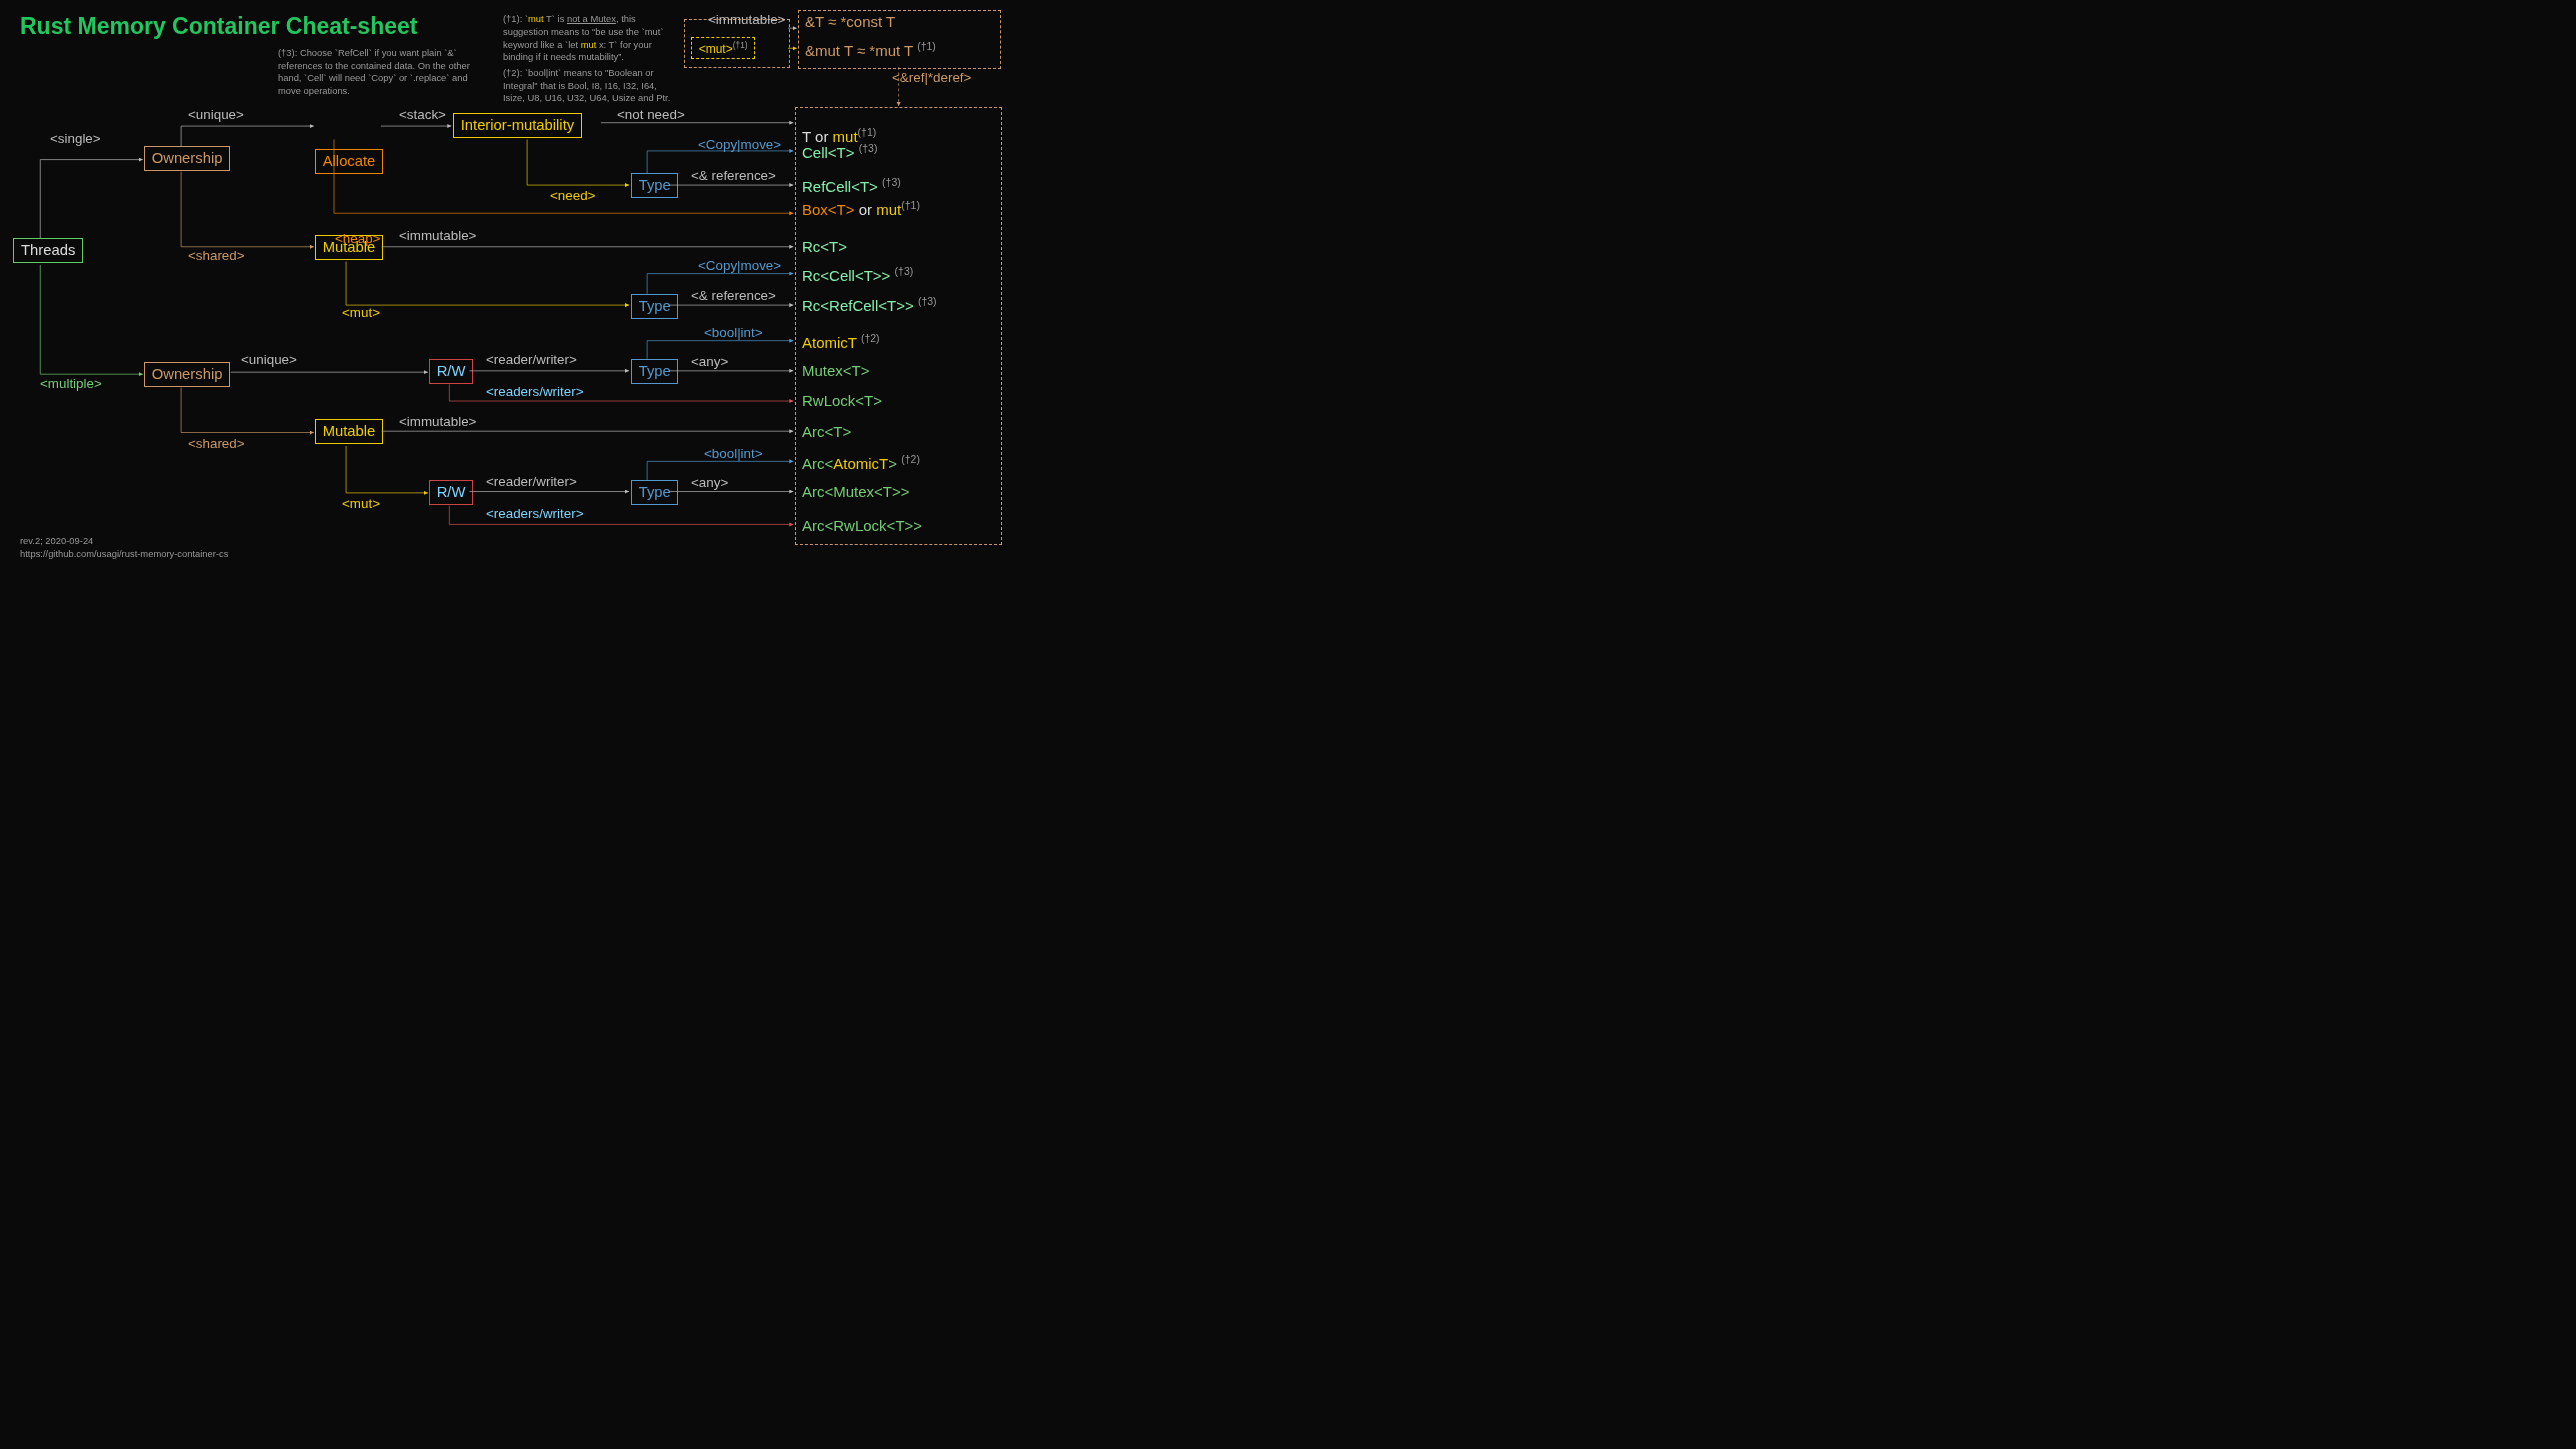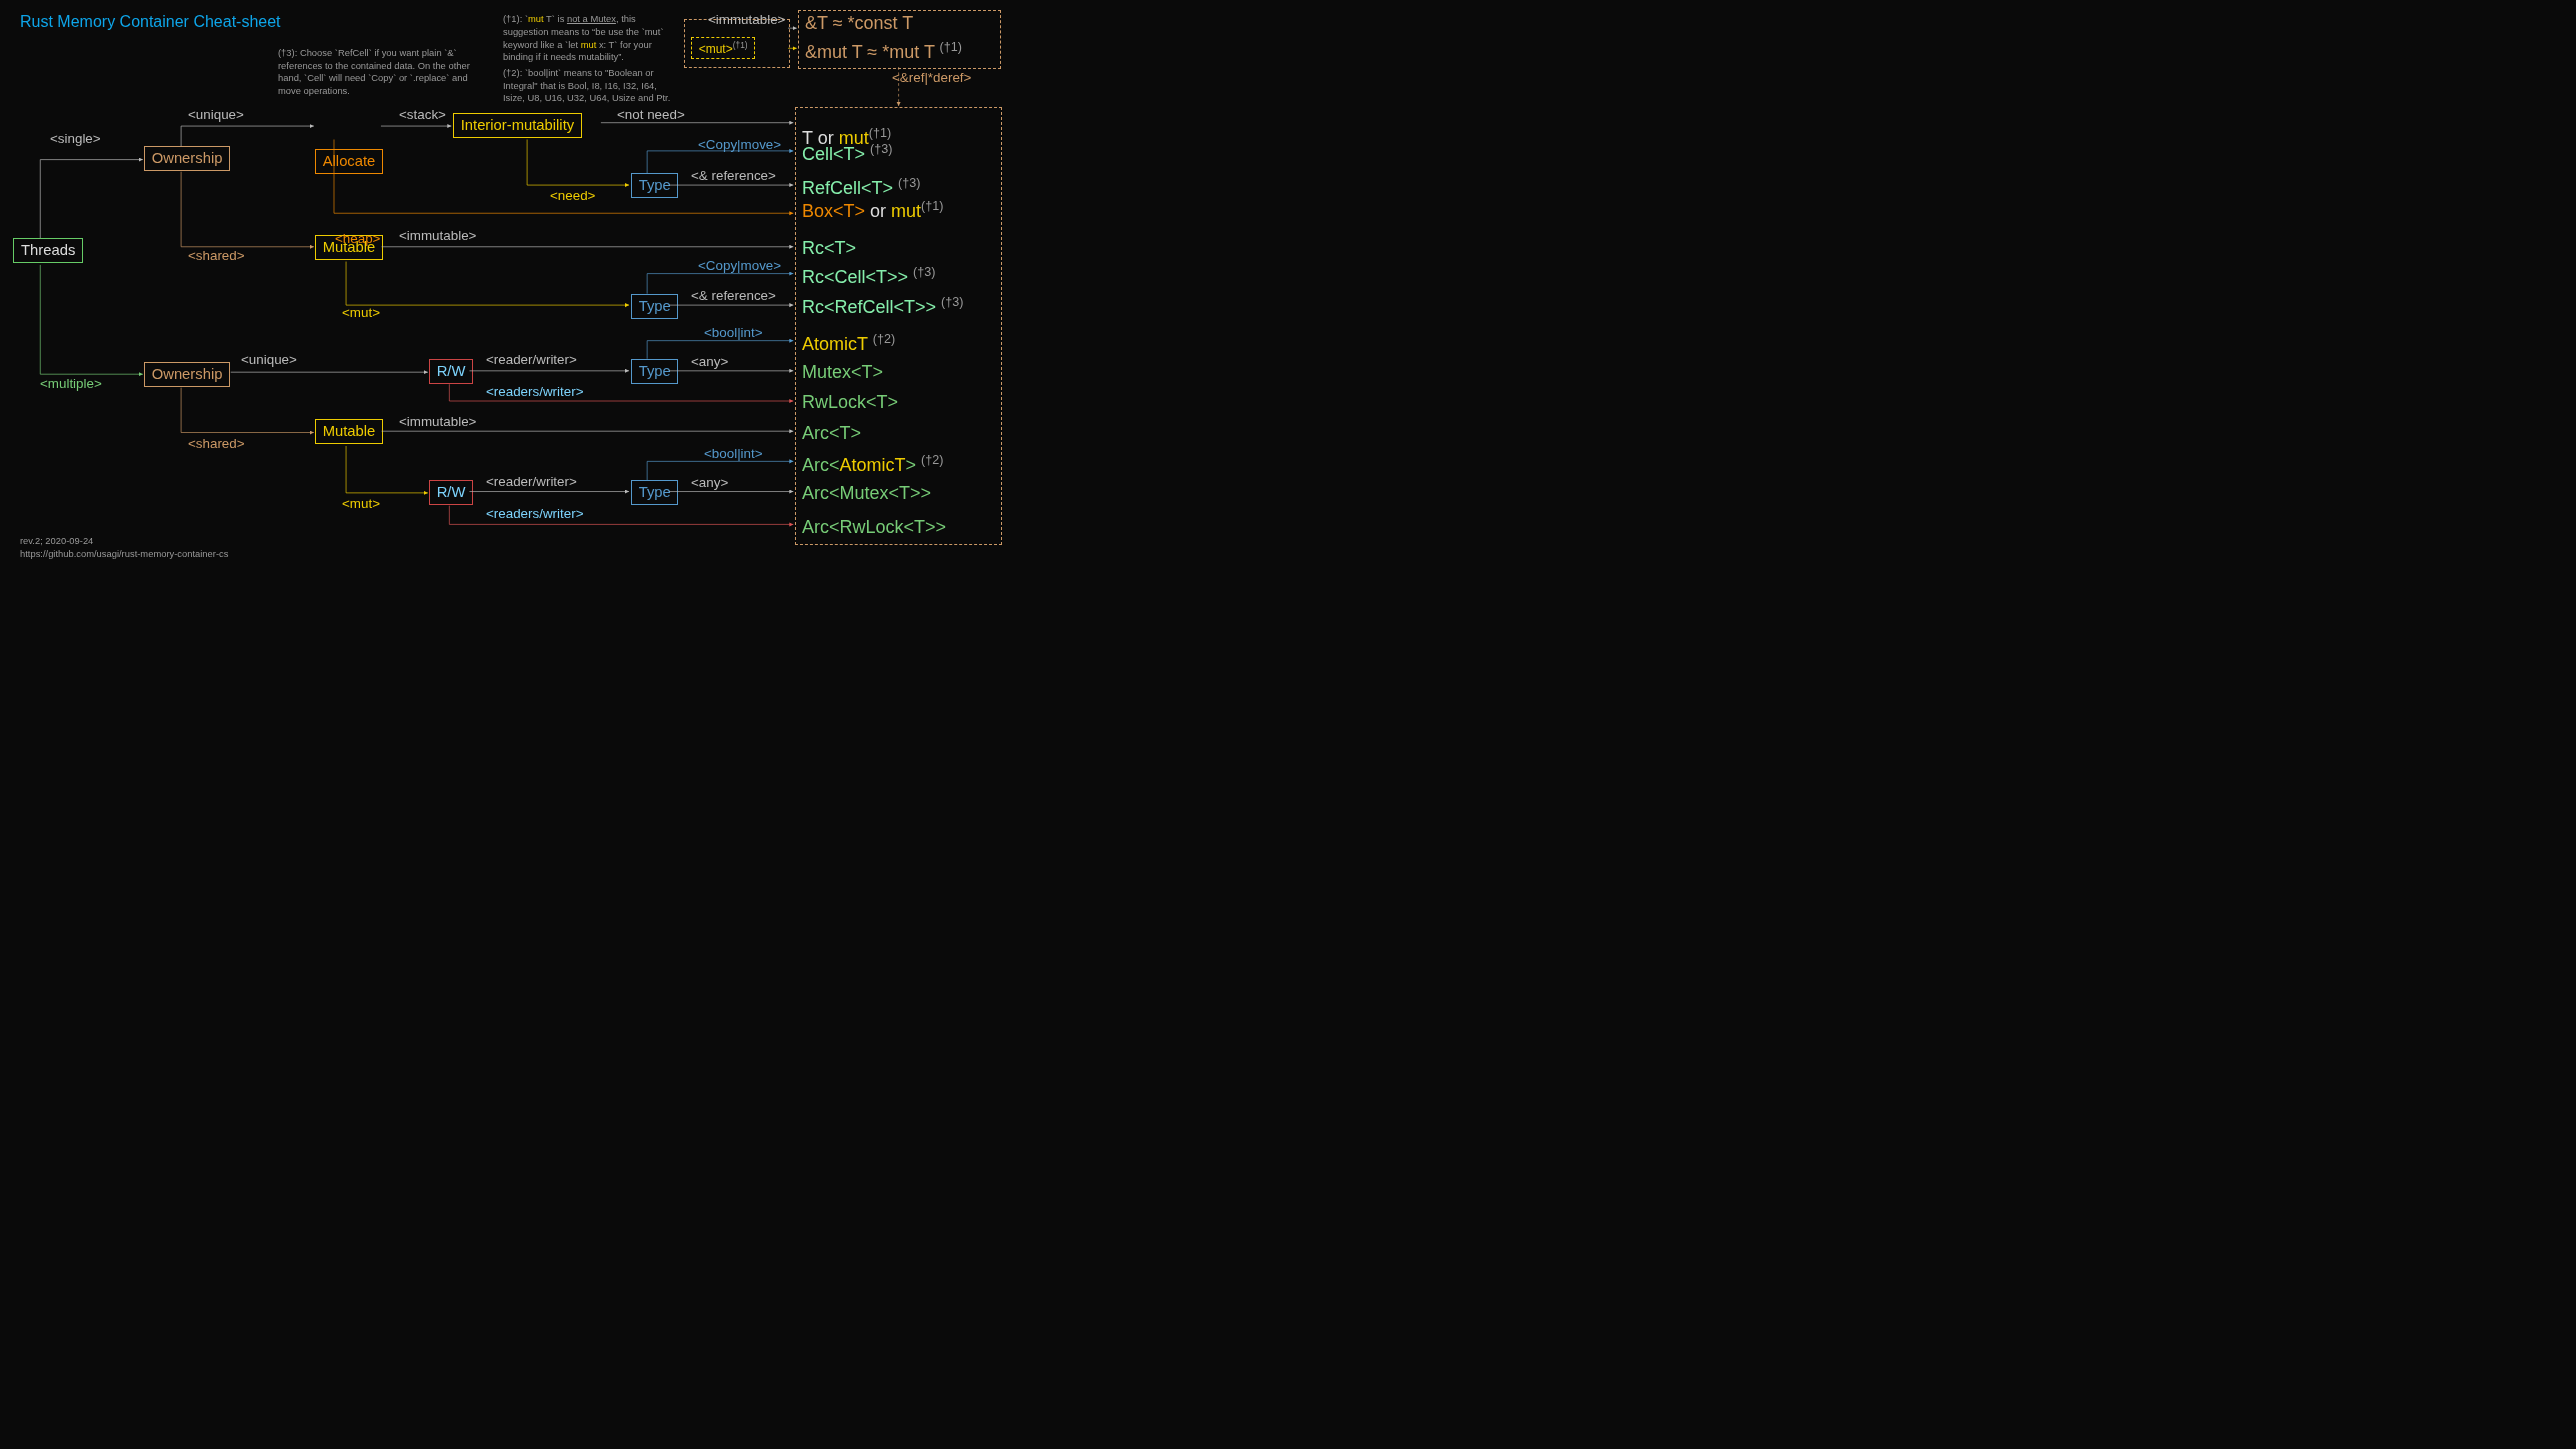--- a/index.html
+++ b/index.html
@@ -10,23 +10,23 @@
     color: #ddd;
     width: 1014px;
     height: 570px;
     overflow: hidden;
     position: relative;
   }
   .title {
     position: absolute;
     top: 13.4px;
     left: 20px;
-    font-size: 16px;
-    font-weight: 400;
-    color: #0ea5e9;
+    font-size: 23px;
+    font-weight: 700;
+    color: #22c55e;
   }
   .footnote {
     position: absolute;
     font-size: 9.4px;
     color: #999;
     line-height: 1.35;
   }
   .box {
     position: absolute;
     border: 0.7px solid;
@@ -53,21 +53,21 @@
   .orange { color: #e80; margin-top: 36px; }
   .yellow { color: #ec0; }
   .blue  { color: #59c; }
   .cyan  { color: #86efac; }
   .red   { color: #7dd3fc; }
   .gray  { color: #bbb; }
   .white { color: #ddd; }
 
   .result {
     position: absolute;
-    font-size: 18px;
+    font-size: 15px;
     white-space: nowrap;
   }
   .sup { font-size: 0.7em; vertical-align: super; color: #999; }
   .u { text-decoration: underline; }
 
   svg.wires { position: absolute; top: 0; left: 0; pointer-events: none; }
   .credits {
     position: absolute;
     bottom: 9.4px;
     left: 20px;

